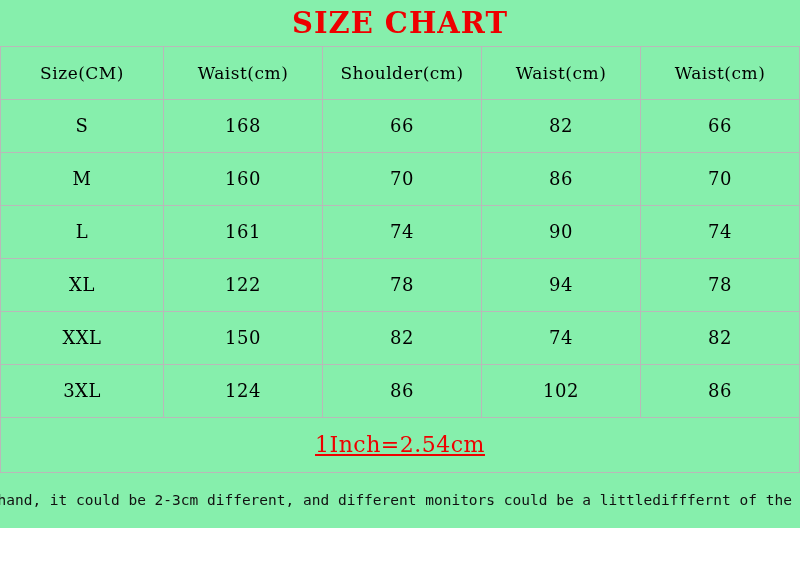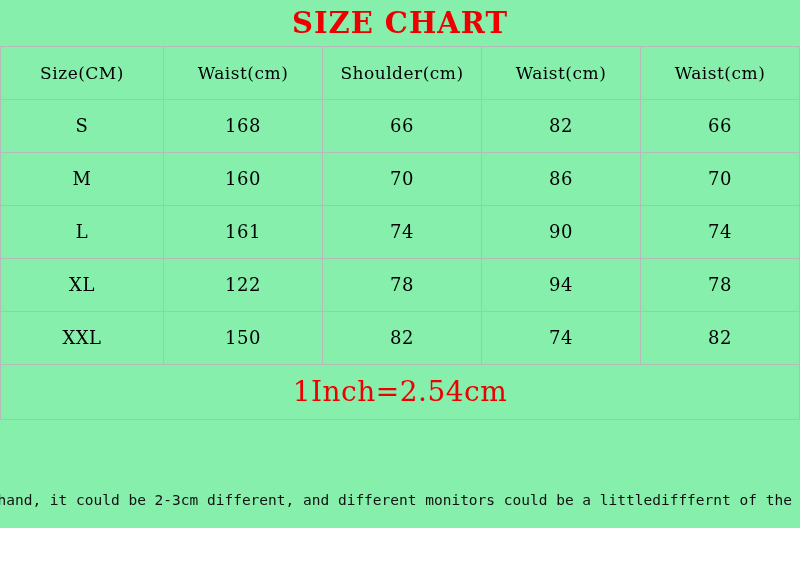--- a/index.html
+++ b/index.html
@@ -52,23 +52,24 @@
     height: 50px;
   }
   table.size-table td.first-col {
     width: 160px;
   }
   table.size-table tr.data-row td {
     font-size: 18px;
   }
   table.size-table td.note-cell {
     color: #ee0000;
-    font-size: 28px;
+    font-size: 22px;
     height: 52px;
     letter-spacing: 0.5px;
+    text-decoration: underline;
   }
   .bottom-note {
     position: absolute;
     left: 0;
     top: 492px;
     width: 800px;
     font-family: "DejaVu Sans Mono", monospace;
     font-size: 14.5px;
     color: #111111;
     white-space: nowrap;
@@ -130,20 +131,27 @@
       </tr>
 
       <tr class="data-row">
         <td class="first-col">XXL</td>
         <td>150</td>
         <td>82</td>
         <td>74</td>
         <td>82</td>
       </tr>
 
+      <tr class="data-row">
+        <td class="first-col">3XL</td>
+        <td>124</td>
+        <td>86</td>
+        <td>102</td>
+        <td>86</td>
+      </tr>
 
       <tr>
         <td class="note-cell" colspan="5">1Inch=2.54cm</td>
       </tr>
     </tbody>
   </table>
 
   <div class="bottom-note">
     <span class="inner">r hand, it could be 2-3cm different,  and different monitors could be a littledifffernt of the</span>
   </div>

